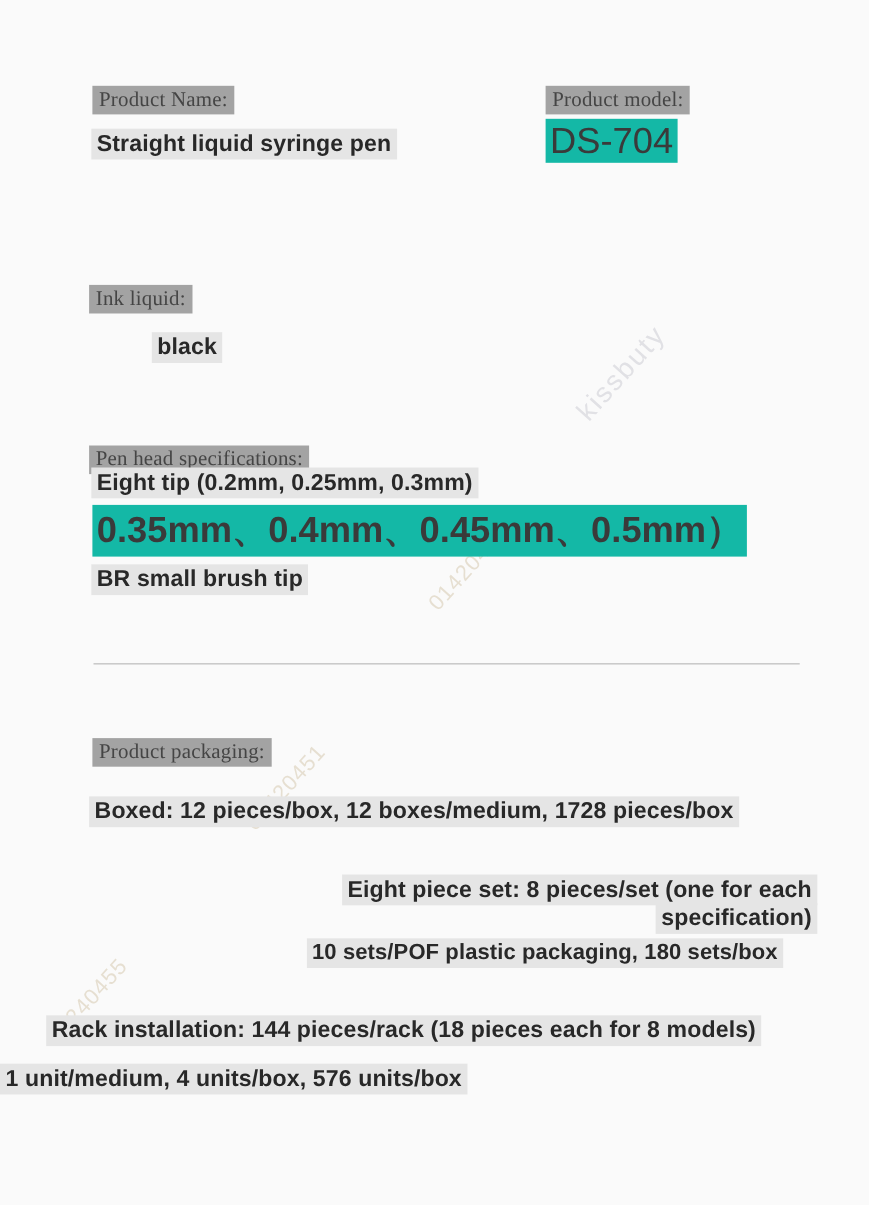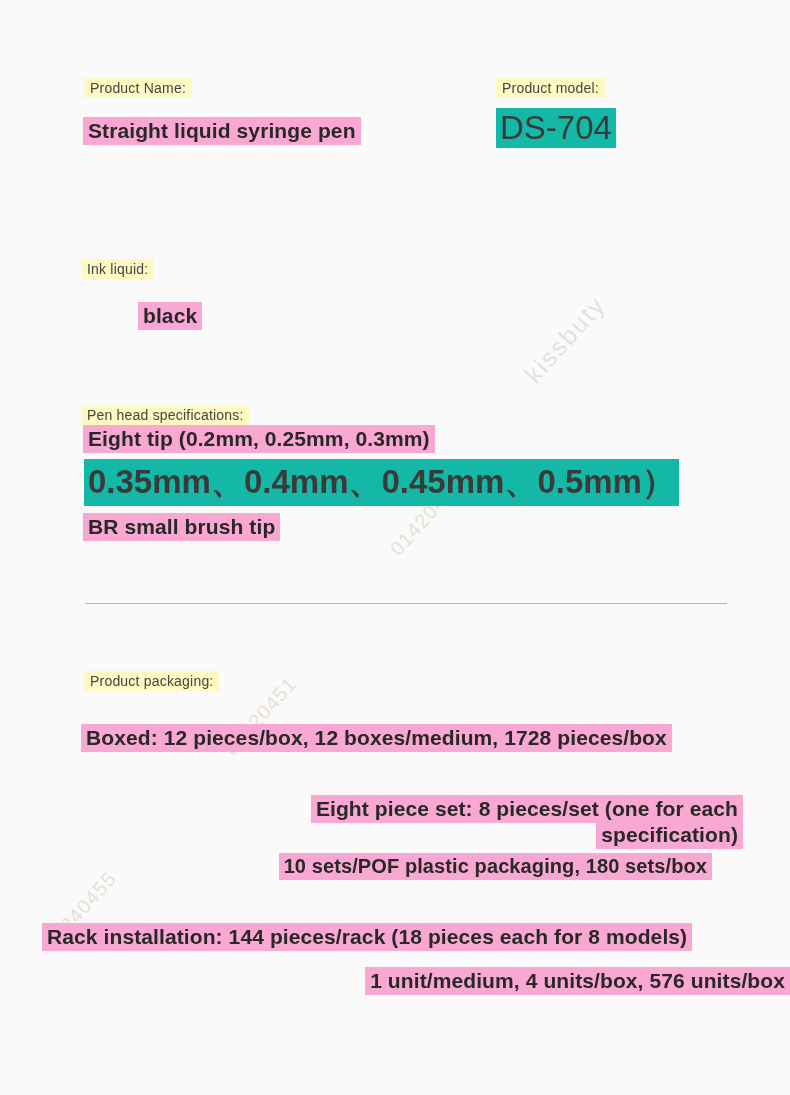--- a/index.html
+++ b/index.html
@@ -5,31 +5,32 @@
   html, body { margin: 0; padding: 0; }
   body {
     width: 790px; height: 1095px;
     background: #fafafa;
     font-family: "Liberation Sans", "DejaVu Sans", sans-serif;
     position: relative;
     overflow: hidden;
   }
   .abs { position: absolute; white-space: nowrap; }
   .label {
-    font-size: 14px;
+    font-size: 19px;
     color: #454545;
-    background: #fef9c3;
+    background: #a3a3a3;
     padding: 2px 6px;
     letter-spacing: 0.2px;
+    font-family: Liberation Serif, serif;
   }
   .heading {
     font-size: 21px;
     font-weight: bold;
     color: #282828;
-    background: #f9a8d4;
+    background: #e5e5e5;
     padding: 2px 5px;
     letter-spacing: 0.1px;
   }
   .big {
     font-size: 33px;
     font-weight: 400;
     color: #3a3a3a;
     background: #14b8a6;
     padding: 1px 4px;
   }
@@ -47,21 +48,21 @@
   .center-block .heading { display: inline-block; }
   .right-block {
     position: absolute;
     left: 0; width: 712px;
     text-align: right;
   }
   .right-block .heading { display: inline-block; font-size: 20px; }
   .full-center {
     position: absolute;
     left: 0; width: 790px;
-    text-align: right;
+    text-align: left;
   }
   .full-center .heading { display: inline-block; }
   .watermark {
     position: absolute;
     font-size: 20px;
     transform: rotate(-48deg);
     pointer-events: none;
     z-index: 0;
     white-space: nowrap;
   }

